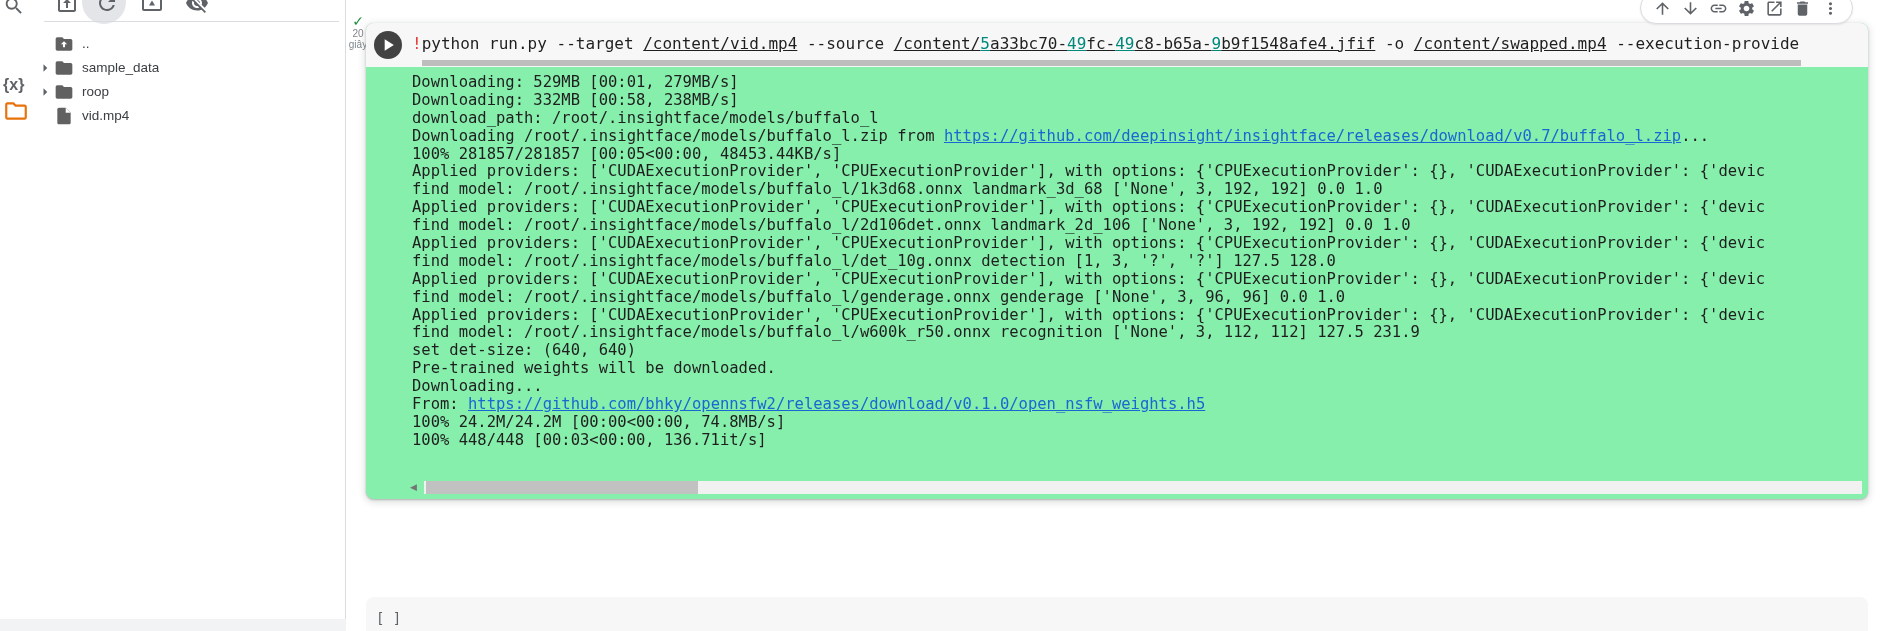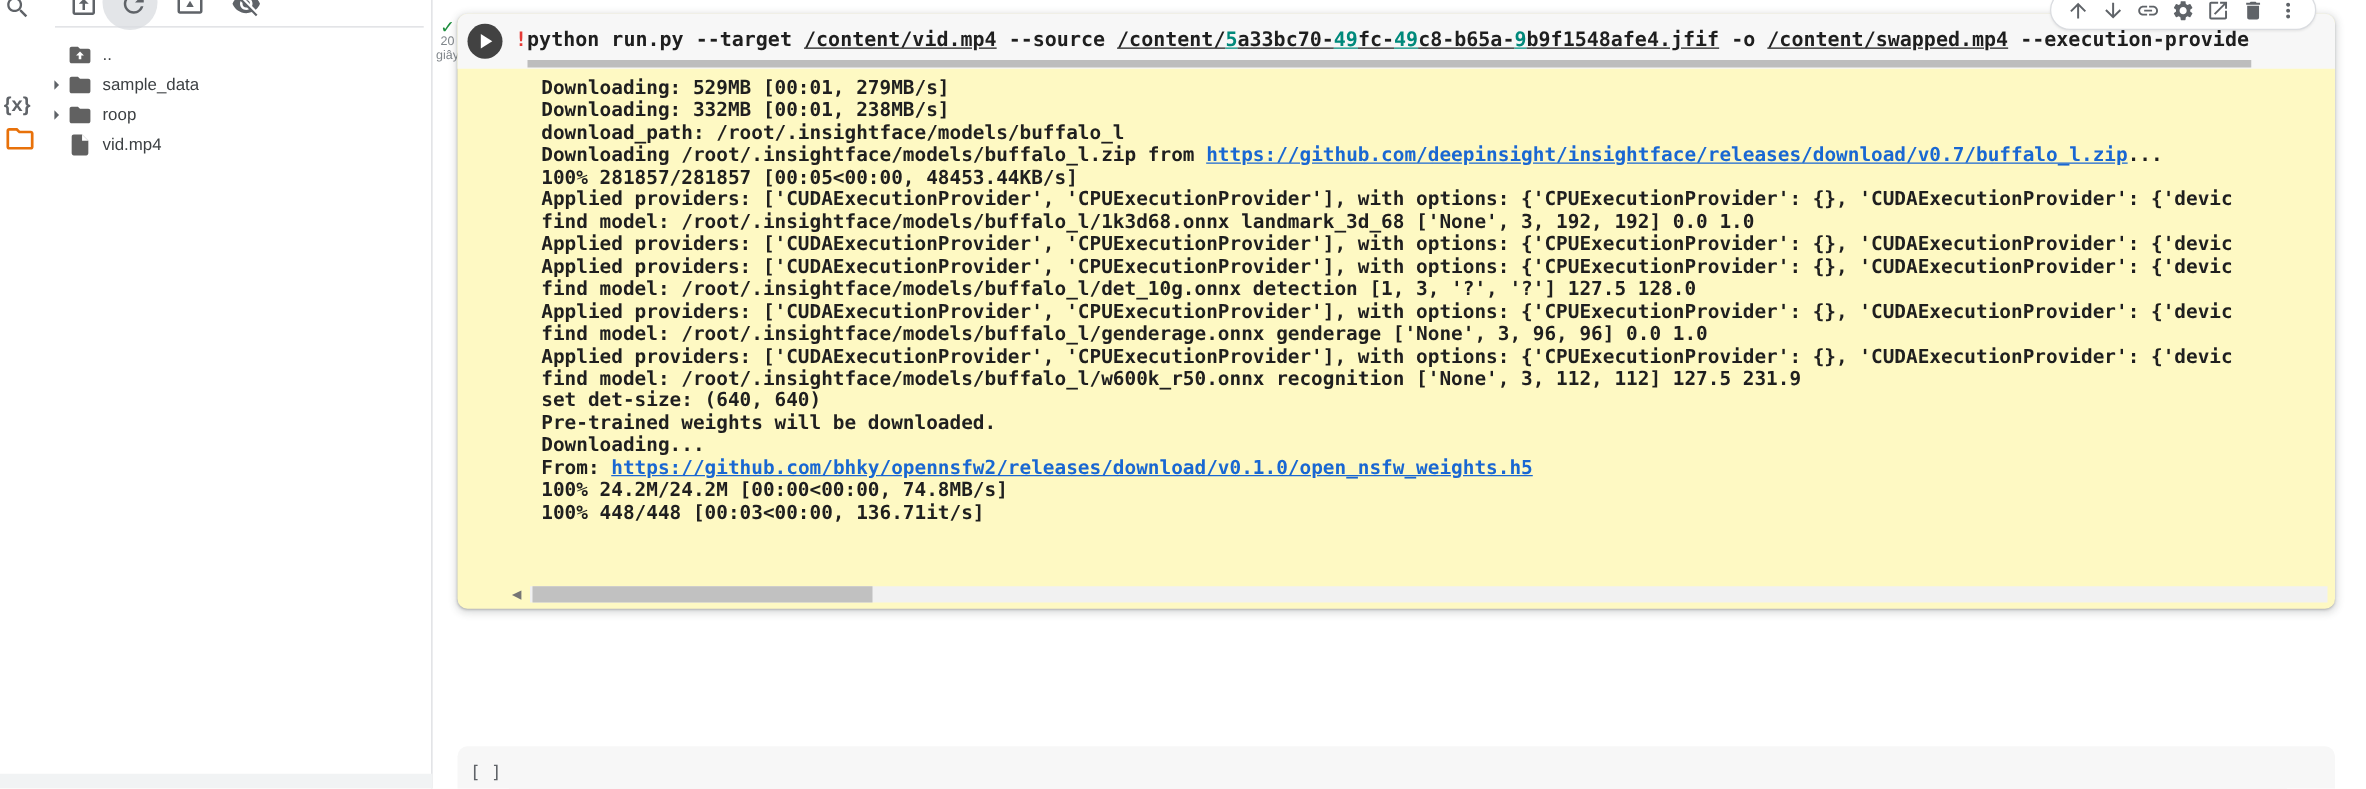--- a/index.html
+++ b/index.html
@@ -23,35 +23,35 @@
   .file-row .ficon{position:absolute;left:24px;top:2px;}
   .file-row .flabel{position:absolute;left:52px;top:0;line-height:24px;font-size:13.5px;color:#3c4043;
                     white-space:nowrap;overflow:hidden;max-width:250px;}
   #panel-strip{position:absolute;left:-30px;bottom:0;width:346px;height:12px;background:#f1f3f4;}
   
   #notebook{position:absolute;left:346px;top:0;right:0;bottom:0;}
   #cell-status{position:absolute;left:2px;top:14px;width:20px;text-align:center;}
   #exec-check{color:#1e8e3e;font-size:14px;line-height:14px;}
   .exec-time{font-size:10px;color:#80868b;line-height:11px;}
   
-  #cell{position:absolute;left:20px;top:11px;width:1502px;height:476px;background:#fef9c3;border-radius:8px;
-        box-shadow:0 1px 2px rgba(60,64,67,.3),0 2px 6px 2px rgba(60,64,67,.15);font-weight:bold;}
+  #cell{position:absolute;left:20px;top:23px;width:1502px;height:476px;background:#86efac;border-radius:8px;
+        box-shadow:0 1px 2px rgba(60,64,67,.3),0 2px 6px 2px rgba(60,64,67,.15);}
   #code-area{position:absolute;left:0;top:0;right:0;height:44px;background:#f7f7f7;border-radius:8px 8px 0 0;}
   #play-btn{position:absolute;left:8px;top:8px;width:28px;height:28px;border-radius:50%;background:#424242;cursor:pointer;}
   #play-btn svg{position:absolute;left:4px;top:4px;}
   #code-line{position:absolute;left:46px;top:0;right:4px;height:44px;line-height:42px;
              font-family:"DejaVu Sans Mono",monospace;font-size:16px;white-space:pre;overflow:hidden;color:#1f1f1f;}
   .seg-magic{color:#e53935;}
   .seg-plain{color:#1f1f1f;}
   .seg-path{color:#1f1f1f;text-decoration:underline;}
   .seg-path-num{color:#00897b;text-decoration:underline;}
   #code-hscroll{position:absolute;left:56px;right:10px;bottom:1px;height:6px;}
   #code-hscroll .thumb{width:96%;height:100%;background:#bdbdbd;}
   
-  #output-area{position:absolute;left:0;top:44px;right:0;bottom:22px;overflow:hidden;margin-left:21px;}
+  #output-area{position:absolute;left:0;top:44px;right:0;bottom:22px;overflow:hidden;}
   #output-lines{position:absolute;left:46px;top:7px;right:0;}
   .out-line{white-space:pre;font-family:"DejaVu Sans Mono",monospace;font-size:15.5px;height:17.9px;
             line-height:17.9px;color:#1f1f1f;overflow:hidden;}
   .out-link{color:#1967d2;text-decoration:underline;cursor:pointer;}
   #output-scrollbar{position:absolute;left:44px;right:6px;bottom:5px;height:13px;display:flex;align-items:center;}
   #osb-arrow{width:14px;font-size:9px;color:#757575;line-height:13px;}
   #osb-track{flex:1;height:13px;background:#f1f1f1;position:relative;}
   #osb-thumb{position:absolute;left:2px;top:0;width:272px;height:13px;background:#c1c1c1;cursor:grab;}
   
   #cell-toolbar{position:absolute;left:1294px;top:-8px;height:30px;background:#fff;border:1px solid #dadce0;
@@ -151,27 +151,28 @@
         </div>
         <div id="code-line"><span class="seg-magic">!</span><span class="seg-plain">python run.py --target </span><span class="seg-path">/content/vid.mp4</span><span class="seg-plain"> --source </span><span class="seg-path">/content/</span><span class="seg-path-num">5</span><span class="seg-path">a33bc70-</span><span class="seg-path-num">49</span><span class="seg-path">fc-</span><span class="seg-path-num">49</span><span class="seg-path">c8-b65a-</span><span class="seg-path-num">9</span><span class="seg-path">b9f1548afe4.jfif</span><span class="seg-plain"> -o </span><span class="seg-path">/content/swapped.mp4</span><span class="seg-plain"> --execution-provide</span></div>
         <div id="code-hscroll">
           <div class="thumb"></div>
         </div>
       </div>
 
       <div id="output-area">
         <div id="output-lines">
             <div class="out-line"><span>Downloading: 529MB [00:01, 279MB/s]</span></div>
-            <div class="out-line"><span>Downloading: 332MB [00:01, 238MB/s]</span></div>
+            <div class="out-line"><span>Downloading: 332MB [00:58, 238MB/s]</span></div>
             <div class="out-line"><span>download_path: /root/.insightface/models/buffalo_l</span></div>
             <div class="out-line"><span>Downloading /root/.insightface/models/buffalo_l.zip from </span><span class="out-link">https://github.com/deepinsight/insightface/releases/download/v0.7/buffalo_l.zip</span><span>...</span></div>
             <div class="out-line"><span>100% 281857/281857 [00:05&lt;00:00, 48453.44KB/s]</span></div>
             <div class="out-line"><span>Applied providers: ['CUDAExecutionProvider', 'CPUExecutionProvider'], with options: {'CPUExecutionProvider': {}, 'CUDAExecutionProvider': {'devic</span></div>
             <div class="out-line"><span>find model: /root/.insightface/models/buffalo_l/1k3d68.onnx landmark_3d_68 ['None', 3, 192, 192] 0.0 1.0</span></div>
             <div class="out-line"><span>Applied providers: ['CUDAExecutionProvider', 'CPUExecutionProvider'], with options: {'CPUExecutionProvider': {}, 'CUDAExecutionProvider': {'devic</span></div>
+            <div class="out-line"><span>find model: /root/.insightface/models/buffalo_l/2d106det.onnx landmark_2d_106 ['None', 3, 192, 192] 0.0 1.0</span></div>
             <div class="out-line"><span>Applied providers: ['CUDAExecutionProvider', 'CPUExecutionProvider'], with options: {'CPUExecutionProvider': {}, 'CUDAExecutionProvider': {'devic</span></div>
             <div class="out-line"><span>find model: /root/.insightface/models/buffalo_l/det_10g.onnx detection [1, 3, '?', '?'] 127.5 128.0</span></div>
             <div class="out-line"><span>Applied providers: ['CUDAExecutionProvider', 'CPUExecutionProvider'], with options: {'CPUExecutionProvider': {}, 'CUDAExecutionProvider': {'devic</span></div>
             <div class="out-line"><span>find model: /root/.insightface/models/buffalo_l/genderage.onnx genderage ['None', 3, 96, 96] 0.0 1.0</span></div>
             <div class="out-line"><span>Applied providers: ['CUDAExecutionProvider', 'CPUExecutionProvider'], with options: {'CPUExecutionProvider': {}, 'CUDAExecutionProvider': {'devic</span></div>
             <div class="out-line"><span>find model: /root/.insightface/models/buffalo_l/w600k_r50.onnx recognition ['None', 3, 112, 112] 127.5 231.9</span></div>
             <div class="out-line"><span>set det-size: (640, 640)</span></div>
             <div class="out-line"><span>Pre-trained weights will be downloaded.</span></div>
             <div class="out-line"><span>Downloading...</span></div>
             <div class="out-line"><span>From: </span><span class="out-link">https://github.com/bhky/opennsfw2/releases/download/v0.1.0/open_nsfw_weights.h5</span></div>

